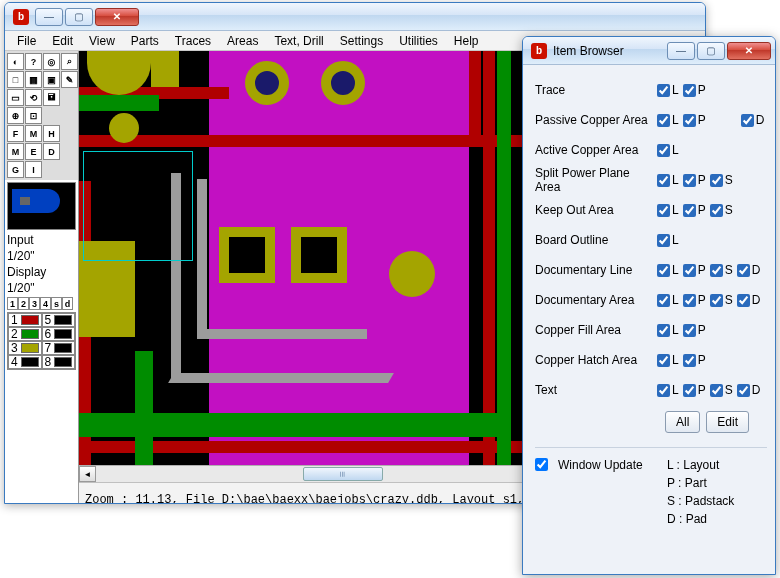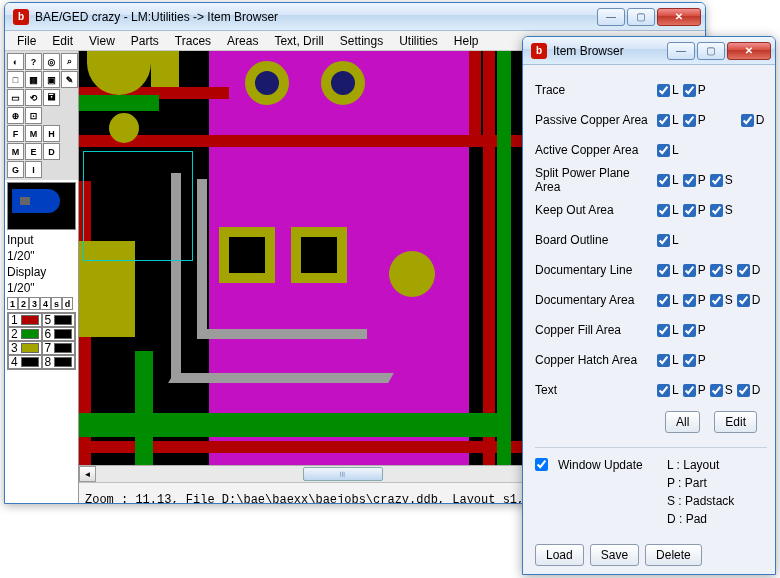--- a/index.html
+++ b/index.html
@@ -35,42 +35,41 @@
 .scrollb .thumb::after{content:'≡';color:#7a95b5;transform:rotate(90deg);font-size:10px}
 .statusbar{height:18px;background:#f3f3f3;border-top:1px solid #c0c0c0;padding:10px 6px;font-family:"Courier New",monospace;font-size:12px;white-space:nowrap;overflow:hidden}
 .ibrowser{position:absolute;top:36px;left:522px;width:254px;height:539px;border:1px solid #3a7ac0;border-radius:6px 6px 0 0;background:#eef2f8;box-shadow:0 2px 12px rgba(0,0,0,.35)}
 .ib-body{padding:10px 8px 8px 12px;height:calc(100% - 28px);display:flex;flex-direction:column;background:#eef2f8}
 .ib-rows{flex:0 0 auto}
 .ib-row{display:flex;align-items:center;height:30px}
 .ib-row .lbl{width:122px}
 .cks{display:flex;gap:4px}
 .ck{display:flex;align-items:center;gap:2px}
 .ck input{width:13px;height:13px;accent-color:#2a6bbd}
-.ib-btnrow{display:flex;gap:14px;margin:6px 0 6px 130px}
+.ib-btnrow{display:flex;gap:6px;margin:6px 0 6px 130px}
 .btn{height:22px;padding:0 10px;border:1px solid #8a9bb0;border-radius:3px;background:linear-gradient(#fff,#e2e9f2);font-size:12px}
 .legend{display:flex;margin-top:8px;border-top:1px solid #c8d2df;padding-top:10px}
 .legend .wu{width:132px;display:flex;align-items:flex-start;gap:10px}
 .legend .defs div{height:18px}
 .ib-bot{margin-top:auto;display:flex;gap:6px;padding-top:10px}
 
 .pcb .pk{position:absolute;background:#c210c2}
 .pcb .rd{position:absolute;background:#b00000}
 .pcb .gn{position:absolute;background:#008c00}
 .pcb .yl{position:absolute;background:#a4a400}
 .pcb .gy{position:absolute;background:#9c9c9c}
 .pcb .cy{position:absolute;border:1px solid #0cc}
 .circ{border-radius:50%}
 </style>
 </head>
 <body>
 
 <div class="window" style="top:2px;left:4px;width:702px;height:502px">
   <div class="titlebar">
     <div class="ticon">b</div>
-    <div class="title">BAE/GED crazy - LM:Utilities -&gt; Item Browser</div>
     <div class="tbtns">
       <div class="tbtn">—</div>
       <div class="tbtn">▢</div>
       <div class="tbtn close">✕</div>
     </div>
   </div>
   <div class="menubar">
     <span>File</span>
     <span>Edit</span>
     <span>View</span>
@@ -403,19 +402,14 @@
         <input type="checkbox" checked="" style="">
         <span>Window Update</span>
       </div>
       <div class="defs">
         <div>L : Layout</div>
         <div>P : Part</div>
         <div>S : Padstack</div>
         <div>D : Pad</div>
       </div>
     </div>
-    <div class="ib-bot">
-      <button class="btn">Load</button>
-      <button class="btn">Save</button>
-      <button class="btn">Delete</button>
-    </div>
   </div>
 </div>
 
 </body></html>

